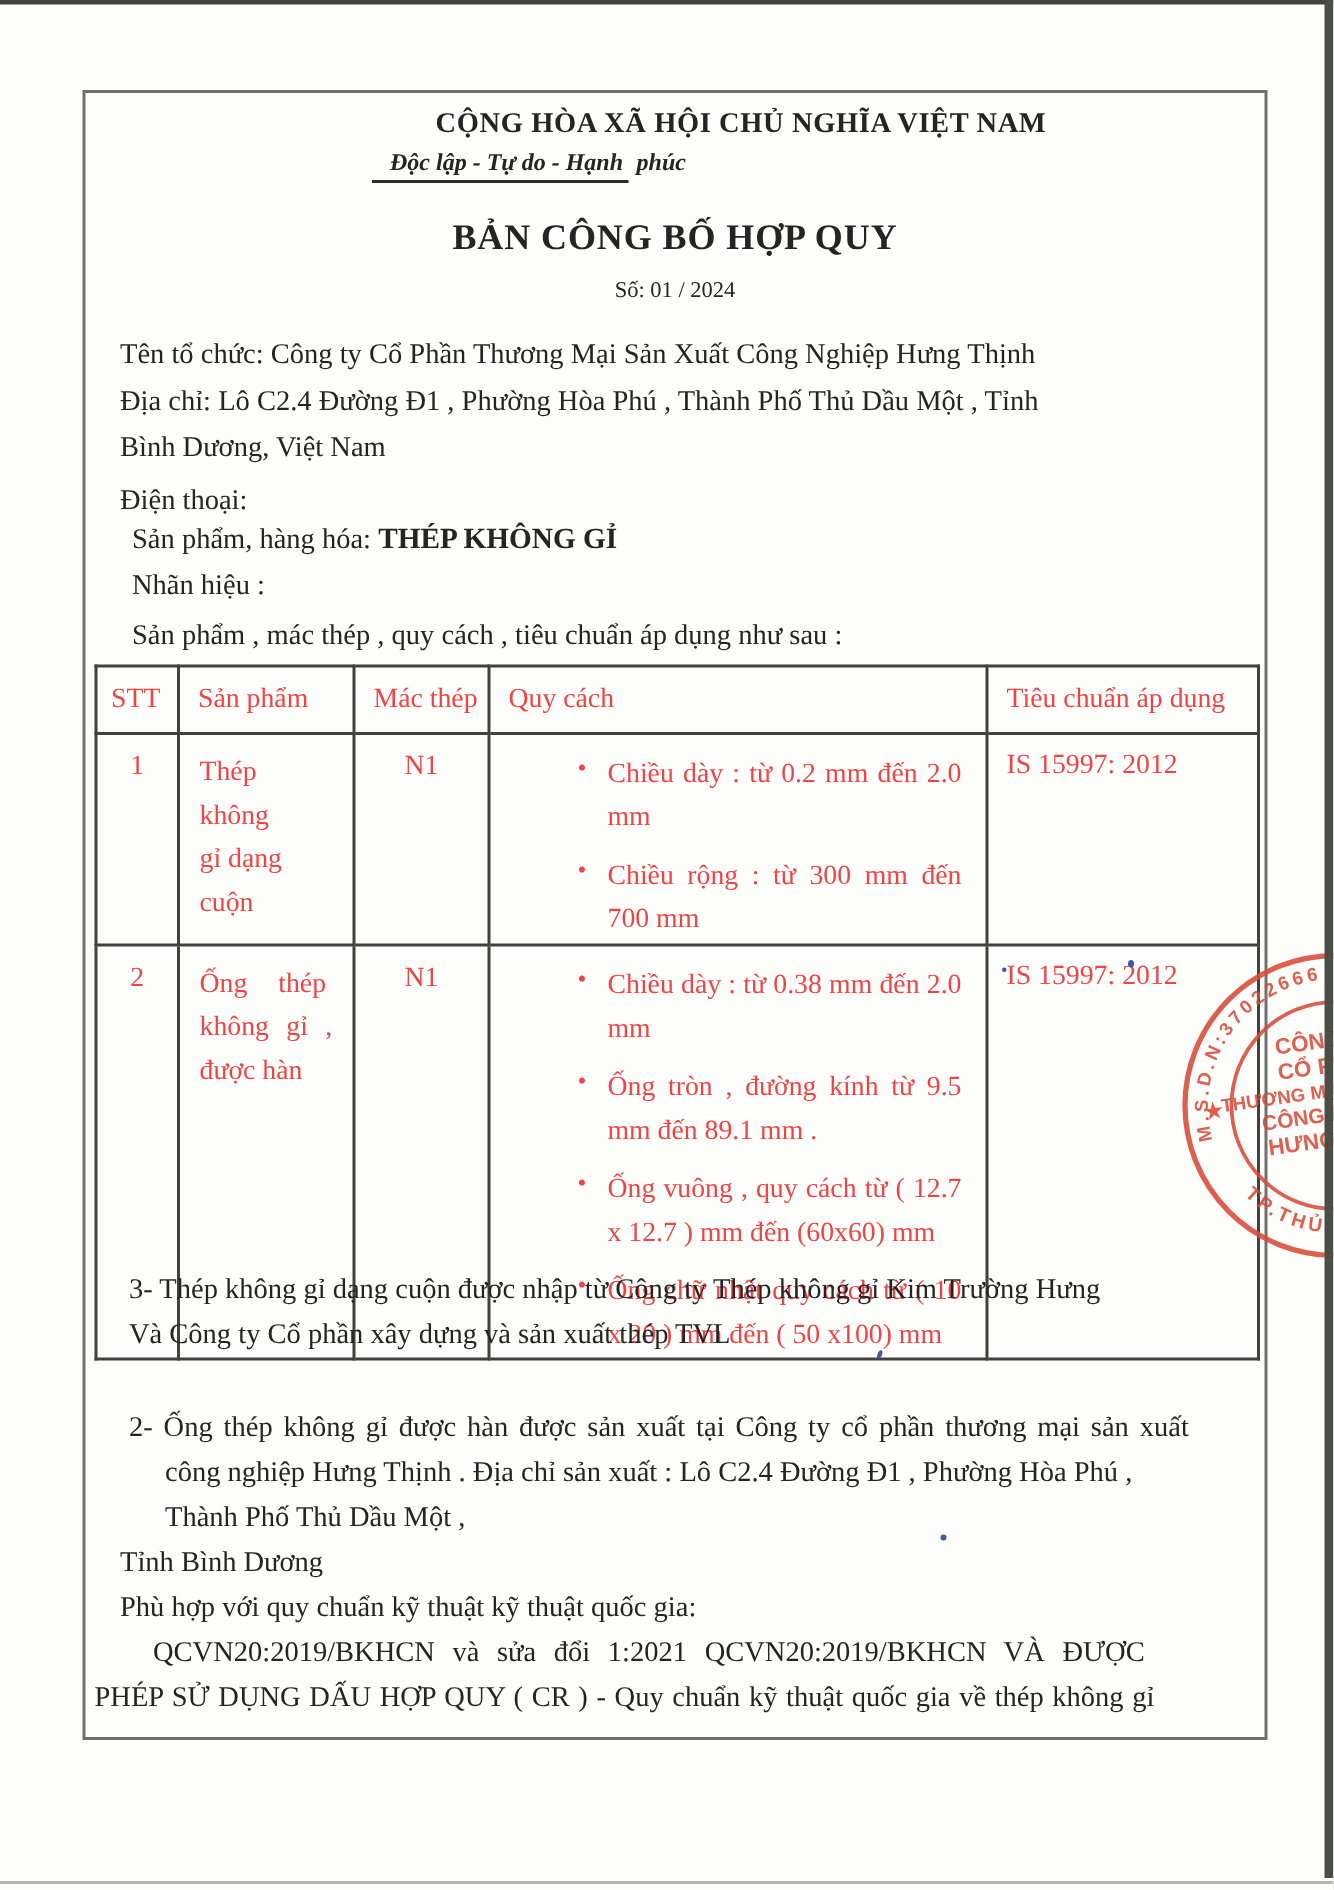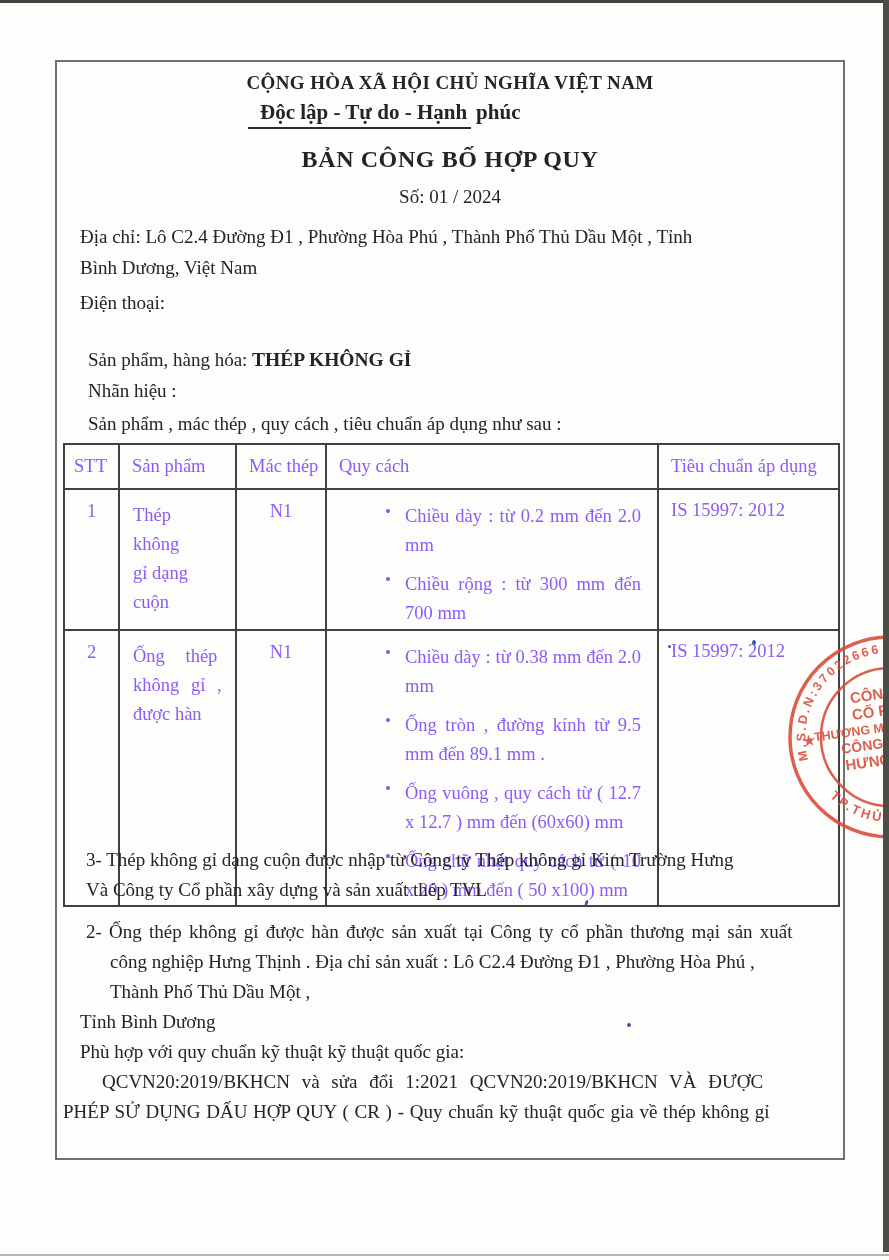--- a/index.html
+++ b/index.html
@@ -8,54 +8,54 @@
     overflow:hidden;font-family:"Liberation Serif",serif;color:#242424;
   }
   
   .edge-top{position:absolute;left:0;top:0;width:889px;height:3px;background:#43433e;z-index:10;}
   .edge-right{position:absolute;right:0;top:0;width:6px;height:1252px;background:#4b4e47;z-index:10;}
   .edge-bottom{position:absolute;left:0;top:1254px;width:889px;height:2px;background:#b4b4b2;z-index:10;}
   
   .frame{position:absolute;left:55px;top:60px;width:786px;height:1096px;border:2px solid #707070;}
   .abs{position:absolute;}
   .centered{left:57px;width:786px;text-align:center;}
-  .country{top:72px;font-size:19px;font-weight:bold;letter-spacing:.4px;}
-  .motto{top:100px;left:248px;font-size:21px;font-weight:bold;}
+  .country{top:72px;font-size:19px;font-weight:bold;letter-spacing:.4px;padding-left:44px;}
+  .motto{top:100px;left:248px;font-size:16px;font-weight:bold;font-style:italic;}
   .motto .ul{display:inline-block;border-bottom:2.5px solid #2c2c2c;padding:0 4px 2px 12px;}
   .motto .tail{padding-left:5px;}
   .doc-title{top:146px;font-size:24px;font-weight:bold;letter-spacing:.6px;}
-  .doc-num{top:186px;font-size:19px;}
+  .doc-num{top:186px;font-size:15px;}
   .org{top:221px;left:80px;width:758px;font-size:19px;line-height:31px;}
   .org .phone{margin-top:4px;}
   .prod{top:344px;left:88px;width:748px;font-size:19px;line-height:31px;}
   .prod b{font-size:19.5px;}
   .intro{margin-top:2px;}
   
-  table.spec-table{position:absolute;left:63px;top:443px;border-collapse:collapse;table-layout:fixed;width:775px;font-size:18.5px;color:#8b5cf6;}
+  table.spec-table{position:absolute;left:63px;top:443px;border-collapse:collapse;table-layout:fixed;width:775px;font-size:18.5px;color:#ef4444;}
   .spec-table th,.spec-table td{border:2px solid #414141;font-weight:normal;}
   .spec-table th{height:39px;text-align:left;padding:2px 4px 2px 12px;vertical-align:middle;}
   .spec-table th.c{text-align:center;padding-left:2px;}
   .spec-table td{vertical-align:top;}
   tr.r1 td{height:91px;}
   tr.r2 td{height:235px;}
   td.cell-c{text-align:center;padding-top:11px;}
   td.cell-prod{padding:11px 9px 12px 13px;line-height:29px;}
   .ws-xl{word-spacing:16px;}
   .ws-md{word-spacing:7px;}
   td.cell-spec{padding:2px 6px 0 0;}
   .spec{display:flex;margin-top:10px;}
   .spec .mark{width:20px;margin-left:58px;flex:none;font-size:17px;}
   .spec .txt{flex:1;line-height:29px;text-align:justify;padding-right:10px;}
   td.cell-std{padding:10px 4px 4px 12px;}
   
   .notes{top:845px;left:62px;width:778px;font-size:19px;line-height:30px;}
   .n-ind1{margin-left:24px;}
   .n-ind2{margin-left:48px;}
   .n-ind3{margin-left:18px;}
-  .n-gap{margin-top:12px;}
+  .n-gap{margin-top:32px;}
   .n-just{word-spacing:2.5px;}
   .n-qcvn{margin-left:40px;word-spacing:7px;}
   .n-last{margin-left:1px;word-spacing:1px;}
   
   .stamp{position:absolute;left:775px;top:622px;width:230px;height:230px;z-index:5;opacity:.88;}
   
   .speck{position:absolute;background:#3d58a6;border-radius:50%;z-index:4;}
   .sp1{left:752px;top:640px;width:4px;height:5px;}
   .sp2{left:668px;top:645px;width:3px;height:3px;}
   .sp3{left:585px;top:900px;width:3px;height:6px;transform:rotate(20deg);}
@@ -75,20 +75,21 @@
   <div class="abs centered country">CỘNG HÒA XÃ HỘI CHỦ NGHĨA VIỆT NAM</div>
 
   <div class="abs motto">
     <span class="ul">Độc lập - Tự do - Hạnh</span><span class="tail">phúc</span>
   </div>
 
   <div class="abs centered doc-title">BẢN CÔNG BỐ HỢP QUY</div>
   <div class="abs centered doc-num">Số: 01 / 2024</div>
 
   <div class="abs org">
+    <div>Tên tổ chức: Công ty Cổ Phần Thương Mại Sản Xuất Công Nghiệp Hưng Thịnh</div>
     <div>Địa chỉ: Lô C2.4 Đường Đ1 , Phường Hòa Phú , Thành Phố Thủ Dầu Một , Tỉnh</div>
     <div>Bình Dương, Việt Nam</div>
     <div class="phone">Điện thoại:</div>
   </div>
 
   <div class="abs prod">
     <div>
       <span>Sản phẩm, hàng hóa:</span>
       <b>THÉP KHÔNG GỈ</b>
     </div>

